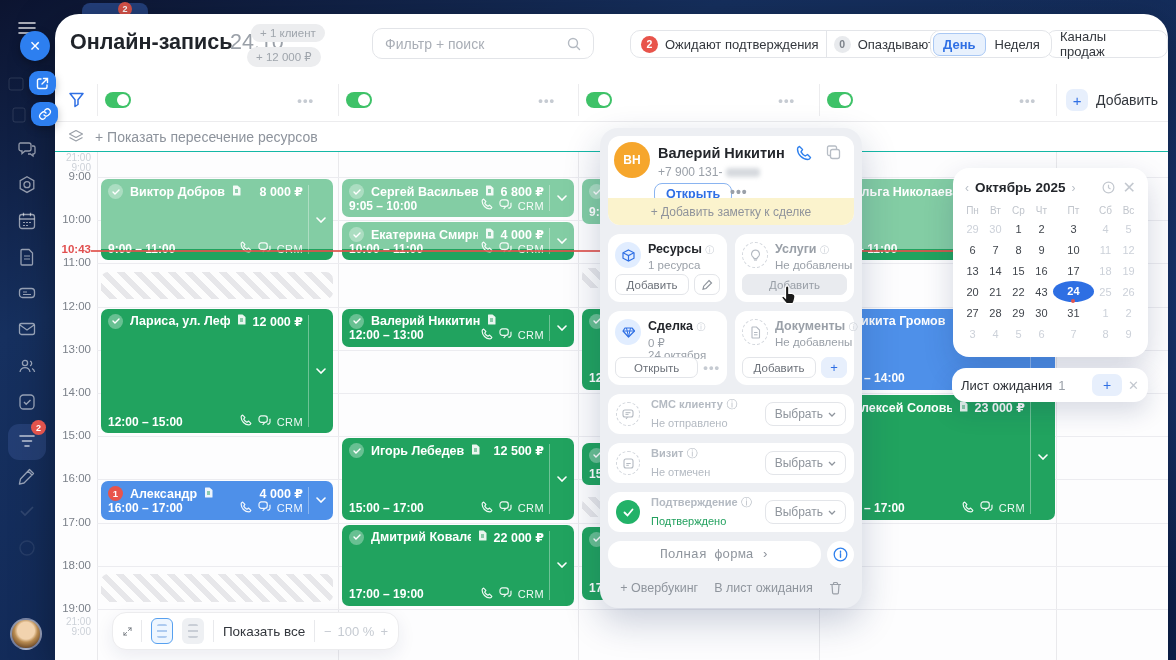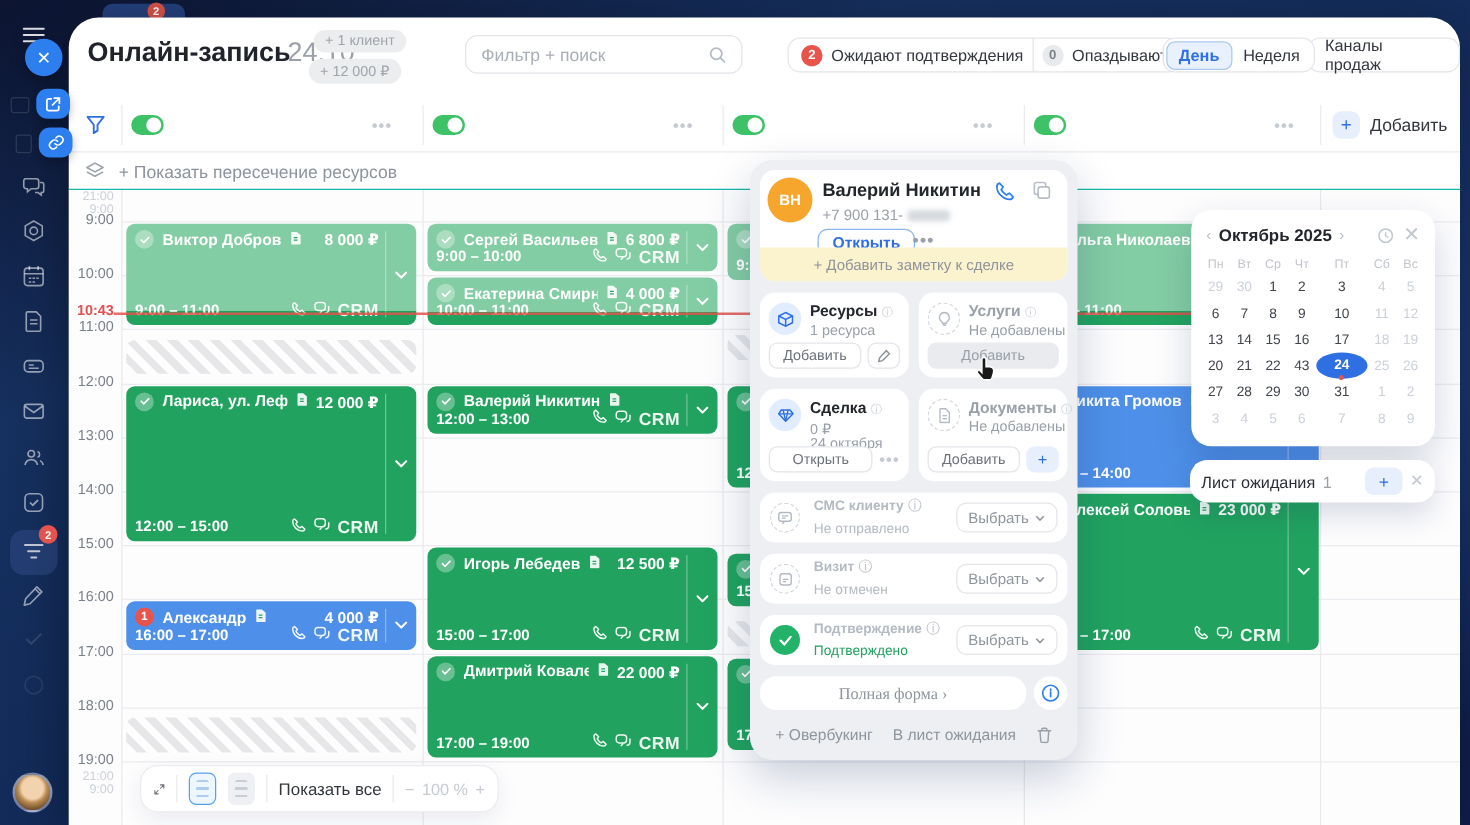--- a/index.html
+++ b/index.html
@@ -98,21 +98,21 @@
   .appt.hatch { background:repeating-linear-gradient(45deg,#fdfdfd 0 6px,#e7e7ea 6px 12px); z-index:4; }
   .appt.pale { background:#83cda4; }
   .appt.solid { background:#21a35f; }
   .appt.blue { background:#4e90e9; }
   .row1 { display:flex; align-items:center; gap:7px; padding:5px 30px 0 7px; font-size:12.5px; font-weight:bold; }
   .nm { white-space:nowrap; overflow:hidden; }
   .price { margin-left:auto; white-space:nowrap; }
   .row2 { position:absolute; left:7px; right:30px; bottom:4px; display:flex; align-items:center;
     font-size:12px; font-weight:600; }
   .aicons { margin-left:auto; display:flex; gap:6px; align-items:center; opacity:.92; }
-  .crm { font-size:14px; font-weight:bold; letter-spacing:.4px; }
+  .crm { font-size:11px; font-weight:normal; letter-spacing:.4px; }
   .bdg { width:15px; height:15px; border-radius:50%; background:rgba(255,255,255,.32); display:flex;
     align-items:center; justify-content:center; flex:none; font-size:9.5px; }
   .bdg.red { background:#e8544b; }
   .chev { position:absolute; right:0; top:6px; bottom:6px; width:25px; border-left:1px solid rgba(255,255,255,.35);
     display:flex; align-items:center; justify-content:center; }
 
   
   .popup { position:absolute; left:600px; top:128px; width:262px; height:480px; background:#edeff3;
     border-radius:18px; z-index:20; box-shadow:0 14px 36px rgba(20,40,90,.22); padding:8px;
     display:flex; flex-direction:column; gap:9px; }
@@ -160,21 +160,21 @@
   .ricon.ok { border:none; background:#22b268; color:#fff; }
   .rtxt { line-height:1.2; }
   .rtxt b { display:block; font-size:12.5px; color:#23262b; font-weight:bold; }
   .rtxt b.dis { color:#9aa0a8; }
   .rtxt span { font-size:11px; color:#b4bac2; }
   .rtxt span.ok { color:#22a15e; }
   .selbtn { margin-left:auto; height:24px; padding:0 9px; border:1px solid #e3e5e9; border-radius:8px;
     background:#fff; color:#8f959d; font-size:12px; font-family:inherit; display:flex; align-items:center; gap:5px; }
   .ffrow { display:flex; gap:6px; align-items:center; }
   .ffbtn { flex:1; height:27px; background:#fff; border:none; border-radius:13px; color:#8f959d;
-    font-size:13px; font-family:Liberation Serif, serif; }
+    font-size:13px; font-family:Liberation Mono, monospace; }
   .infobtn { width:27px; height:27px; border-radius:50%; background:#fff; border:none; color:#2f80ed;
     display:flex; align-items:center; justify-content:center; }
   .pfoot { display:flex; align-items:center; justify-content:center; gap:16px; color:#8f959d;
     font-size:12.5px; height:22px; }
   .pfoot .trash { color:#9aa0a8; }
 
   
   .mcal { position:absolute; left:953px; top:168px; width:195px; height:189px; background:#fff;
     border-radius:16px; z-index:30; box-shadow:0 12px 30px rgba(20,40,90,.18); padding:10px 8px 6px; }
   .mcal-h { display:flex; align-items:center; gap:6px; padding:0 4px 6px; }
@@ -530,21 +530,21 @@
               </svg>
             </span>
             <span class="nm">Сергей Васильев</span>
             <span><svg width="9" height="11" viewBox="0 0 9 11" style="flex:none">
                 <path d="M1.5.5h4L8.5 3v7a.5.5 0 0 1-.5.5H1.5A.5.5 0 0 1 1 10V1a.5.5 0 0 1 .5-.5z" fill="rgba(255,255,255,.9)"></path>
                 <path d="M3 5h3M3 7h3" stroke="#2ba065" stroke-width="1"></path>
               </svg></span>
             <span class="price">6 800 ₽</span>
           </div>
           <div class="row2">
-            <span>9:00 – 10:00</span>
+            <span>9:05 – 10:00</span>
       <span class="aicons">
               <span><svg width="12" height="12" viewBox="0 0 16 16">
                   <path d="M3.5 1.5c-1.2.4-2 1.3-2 2.6 0 5.5 4.9 10.4 10.4 10.4 1.3 0 2.2-.8 2.6-2l-3-3-2.3 1.5C7.4 10 6 8.6 5 6.8L6.5 4.5z" stroke="#fff" fill="none" stroke-width="1.6" stroke-linejoin="round"></path>
                 </svg></span>
       <span><svg width="13" height="11" viewBox="0 0 14 12">
                   <rect x="1" y="1" width="9" height="7" rx="2.5" stroke="#fff" fill="none" stroke-width="1.3"></rect>
                   <path d="M5 10.8 7 8.5M12.8 4.2a2.5 2.5 0 0 1 .2 1v2.3a2.5 2.5 0 0 1-2.5 2.5H10" stroke="#fff" fill="none" stroke-width="1.3"></path>
                 </svg></span>
       <span class="crm">CRM</span>
             </span>

